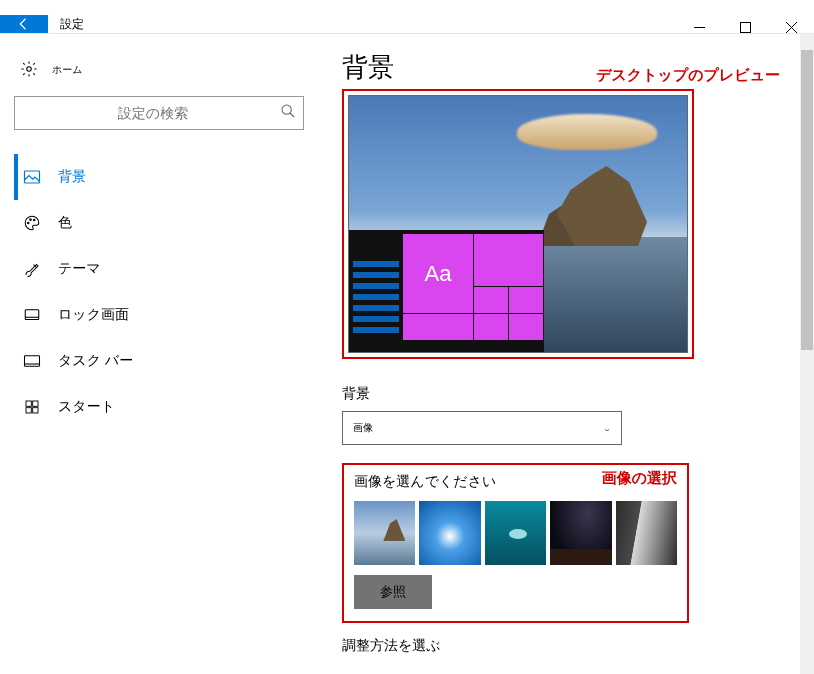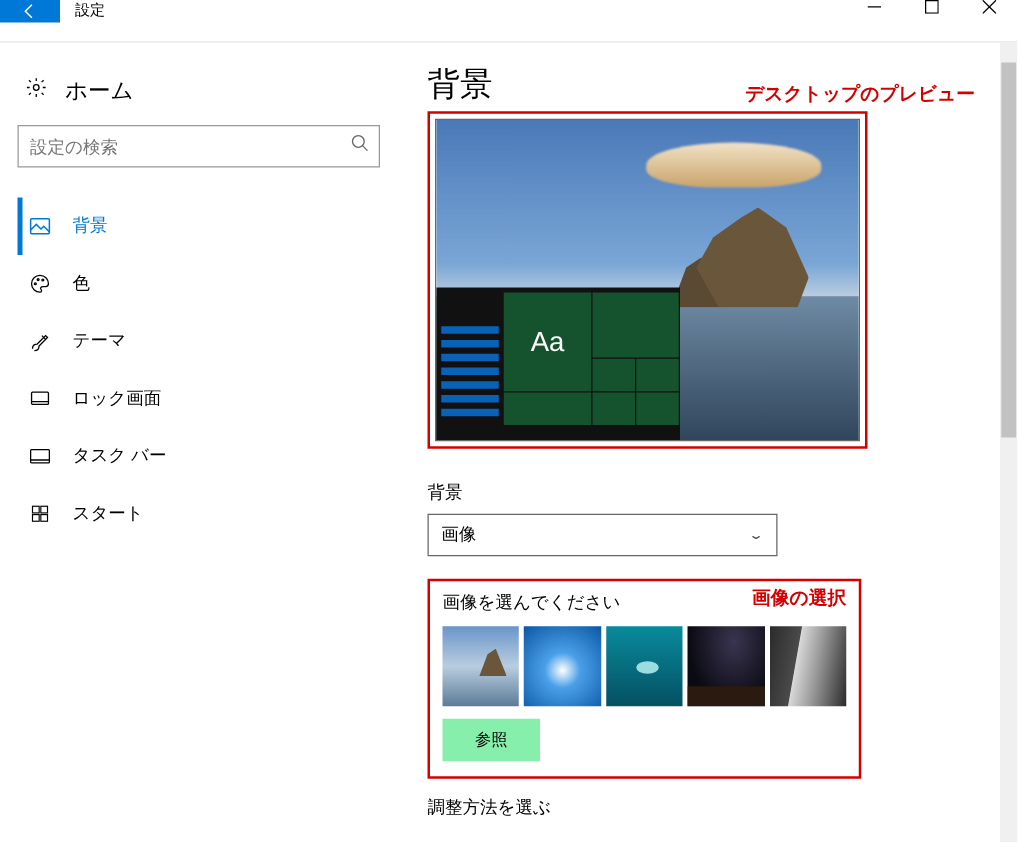--- a/index.html
+++ b/index.html
@@ -1,34 +1,34 @@
 <!DOCTYPE html>
 <html><head>
 <meta charset="utf-8">
 <style>
   * { box-sizing: border-box; margin: 0; padding: 0; font-family: "Yu Gothic UI", "Meiryo", "Segoe UI", sans-serif; }
   html, body { width: 814px; height: 674px; overflow: hidden; background: #fff; color: #000; }
 
   
-  .titlebar { height: 34px; display: flex; align-items: flex-start; border-bottom: 1px solid #e5e5e5; }
+  .titlebar { height: 34px; display: flex; align-items: flex-end; border-bottom: 1px solid #e5e5e5; }
   .back-btn { width: 48px; background: #0078d7; display: flex; align-items: center; justify-content: center; color: #fff; }
   .app-title { flex: 1; display: flex; align-items: center; padding-left: 12px; font-size: 12px; }
   .win-btns { display: flex; }
   .win-btn { width: 46px; display: flex; align-items: center; justify-content: center; font-size: 12px; color: #222; }
   .win-btn svg { stroke: #000; }
 
   .body { display: flex; height: calc(674px - 34px); }
 
   
   .left { width: 318px; padding: 20px 14px 0 14px; }
-  .home-row { display: flex; align-items: center; gap: 14px; padding: 6px 6px 16px 6px; font-size: 18px; }
+  .home-row { display: flex; align-items: center; gap: 14px; padding: 6px 6px 16px 6px; font-size: 10px; }
   .search { position: relative; margin: 0 0 24px 0; }
   .search input {
-    width: 100%; height: 34px; border: 1px solid #999; padding: 0 34px 0 9px;
-    font-size: 14px; color: #666; outline: none; background: #fff;
+    width: 100%; height: 34px; border: 1px solid #999; padding: 0 34px 0 22px;
+    font-size: 14px; color: #666; outline: none; background: #fff; text-align: center;
   }
   .search .mag { position: absolute; right: 8px; top: 50%; transform: translateY(-50%); color: #666; }
   .section-label { font-size: 13px; color: #666; padding: 0 6px 6px 6px; }
   .nav { margin-top: 6px; }
   .nav-item { display: flex; align-items: center; gap: 16px; height: 46px; padding: 0 8px; font-size: 14px; color: #000; }
   .nav-item.active { color: #0078d7; border-left: 4px solid #0078d7; padding-left: 4px; }
   .nav-item.active .icon svg { stroke: #0078d7; }
   .nav-item .icon { width: 20px; display: flex; justify-content: center; }
 
   
@@ -43,49 +43,49 @@
   
   .sky { position:absolute; inset:0; background: linear-gradient(#4a79b8 0%, #7aa6d6 45%, #b9cde1 55%, #4f7090 100%); }
   .water { position:absolute; left:0; right:0; bottom:0; height:45%; background: linear-gradient(#6f8aa4, #30465c); }
   .rock { position:absolute; right:40px; top:70px; width:90px; height:80px; background:#6a563b; clip-path: polygon(20% 100%, 0 60%, 15% 30%, 40% 10%, 55% 0, 80% 20%, 100% 70%, 90% 100%); }
   .rock2{ position:absolute; right:110px; top:110px; width:40px; height:40px; background:#5a4a33; clip-path: polygon(0 100%,30% 20%,60% 0,100% 100%); }
   .cloud { position:absolute; top:18px; right:30px; width:140px; height:36px; background: linear-gradient(#f1e2c7,#caa46b); border-radius:50% 50% 40% 40%; filter: blur(1px);}
   .taskbar-dark { position:absolute; left:0; bottom:0; height:122px; width:195px; background:#111; }
   .mini-list { position:absolute; left:4px; bottom:14px; width:46px; }
   .mini-list div { height:6px; margin:5px 0; background:#0a62b8; }
   .tiles { position:absolute; left:54px; bottom:14px; width:140px; height:104px; display:grid; grid-template-columns: 70px 34px 34px; grid-template-rows: 52px 26px 26px; gap:1px; }
-  .tile { background:#14532d; display:flex; align-items:center; justify-content:center; color:#fff; font-size:22px;}
+  .tile { background:#d946ef; display:flex; align-items:center; justify-content:center; color:#fff; font-size:22px;}
   .t-big { grid-column:1; grid-row:1 / span 2; }
   .t-a { grid-column:2 / span 2; grid-row:1; }
   .t-b { grid-column:2; grid-row:2; }
   .t-c { grid-column:3; grid-row:2; }
   .t-d { grid-column:1; grid-row:3; }
   .t-e { grid-column:2; grid-row:3; }
   .t-f { grid-column:3; grid-row:3; }
   .aa { font-family: "Segoe UI", sans-serif; }
 
   .field-label { font-size: 14px; margin-top: 26px; }
-  .select { margin-top:8px; width:280px; height:34px; border:1px solid #666; display:flex; align-items:center; padding:0 10px; font-size:14px; justify-content:space-between;}
+  .select { margin-top:8px; width:280px; height:34px; border:1px solid #666; display:flex; align-items:center; padding:0 10px; font-size:10px; justify-content:space-between;}
   .chev { transform: scale(1.1,0.7); color:#444; }
 
   .pick-wrap { border:2px solid #d40000; margin-top:18px; padding:8px 10px 12px 10px; width:347px; position:relative;}
   .pick-head { display:flex; align-items:flex-start; }
   .pick-label { font-size:14px; }
   .anno2 { margin-left:auto; margin-top:-4px;}
   .thumbs { display:flex; gap:4px; margin-top:10px; }
   .thumb { width:64px; height:64px; border:none; position:relative; overflow:hidden;}
   .th1 { background: linear-gradient(#6a95c8 0%,#b9cde1 50%,#5c7b96 100%);}
   .th1::after{content:"";position:absolute;right:10px;top:18px;width:22px;height:22px;background:#6a563b;clip-path:polygon(0 100%,30% 20%,60% 0,100% 100%);}
   .th2 { background: radial-gradient(circle at 50% 55%, #ffffff 0%, #4aa0e8 30%, #0a56a5 100%);}
   .th3 { background: linear-gradient(#0a8a9d,#045062);}
   .th3::after{content:"";position:absolute;left:24px;top:28px;width:18px;height:10px;background:#9adce0;border-radius:50%;}
   .th4 { background: radial-gradient(ellipse at 60% 20%, #3a3550 0%, #0a0a12 70%);}
   .th4::after{content:"";position:absolute;left:0;right:0;bottom:0;height:16px;background:#2a1a10;}
   .th5 { background: linear-gradient(100deg,#2b2b2b 0%,#4a4a4a 35%,#d8d8d8 36%,#9a9a9a 60%,#2b2b2b 100%);}
-  .browse { margin-top:10px; width:78px; height:34px; background:#86efac; border:none; font-size:13px; display:flex; align-items:center; justify-content:center;}
+  .browse { margin-top:10px; width:78px; height:34px; background:#737373; border:none; font-size:13px; display:flex; align-items:center; justify-content:center;}
 
   .fit-label { font-size:14px; margin-top:14px; }
 
   .scrollbar { position:absolute; right:0; top:0; width:14px; height:100%; background:#f0f0f0;}
   .scroll-thumb { position:absolute; right:1px; top:16px; width:12px; height:300px; background:#c2c2c2;}
 </style>
 </head>
 <body>
 
 <div class="titlebar">

